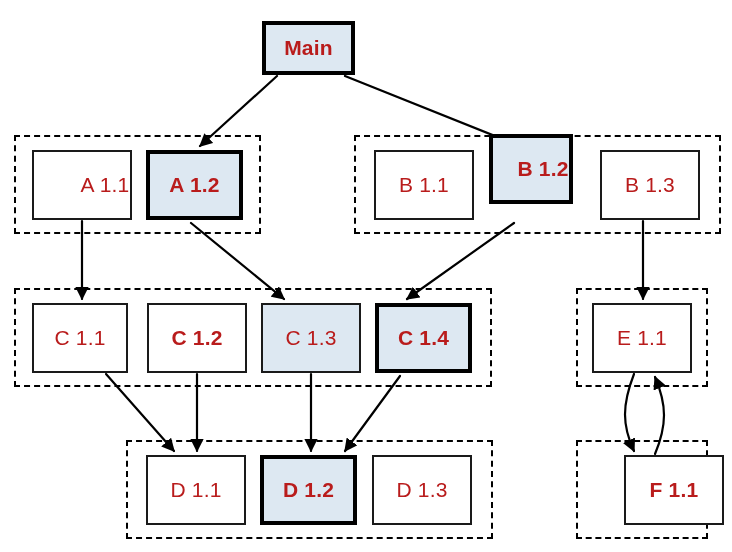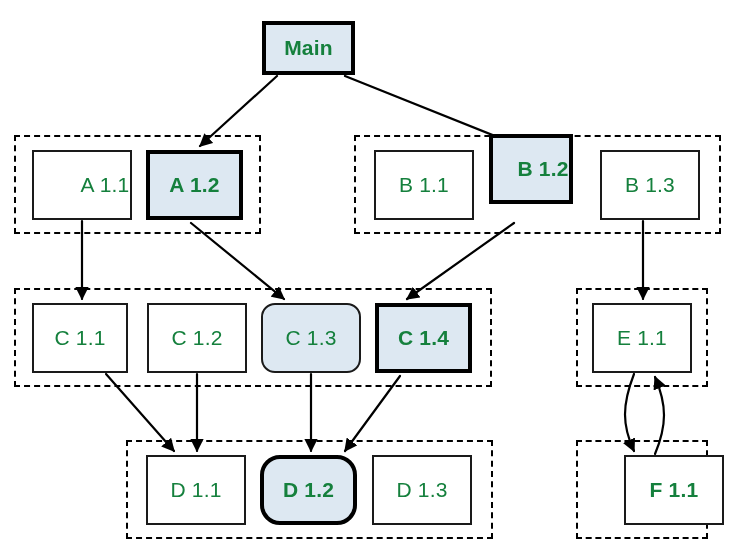--- a/index.html
+++ b/index.html
@@ -18,27 +18,27 @@
     border:2px dashed #000;
     box-sizing:border-box;
     background:transparent;
   }
   .node{
     position:absolute;
     box-sizing:border-box;
     display:flex;align-items:center;justify-content:center;
     background:#ffffff;
     border:2px solid #1a1a1a;
-    color:#15803d;
+    color:#b91c1c;
     font-size:21px;
     letter-spacing:.2px;
     white-space:nowrap;
     z-index:5;
   }
-  .node.fill{ background:#dde8f2;border-radius:14px; }
+  .node.fill{ background:#dde8f2; }
   .node.strong{
     border:4px solid #000;
     font-weight:bold;
     background:#dde8f2;
   }
   .watermark{
     position:absolute;
     color:#b9bfc4;
     font-size:14px;
     letter-spacing:1px;
@@ -82,23 +82,23 @@
       <div class="group-box" style="left: 576px; top: 440px; width: 132px; height: 99px;"></div>
     </div>
   <div id="nodes-layer">
       <div class="node strong" style="left: 262px; top: 21px; width: 93px; height: 54px;">Main</div>
       <div class="node" style="left: 32px; top: 150px; width: 100px; height: 70px; padding-left: 46px;">A 1.1</div>
       <div class="node strong" style="left: 146px; top: 150px; width: 97px; height: 70px;">A 1.2</div>
       <div class="node" style="left: 374px; top: 150px; width: 100px; height: 70px;">B 1.1</div>
       <div class="node strong" style="left: 489px; top: 134px; width: 84px; height: 70px; padding-left: 24px;">B 1.2</div>
       <div class="node" style="left: 600px; top: 150px; width: 100px; height: 70px;">B 1.3</div>
       <div class="node" style="left: 32px; top: 303px; width: 96px; height: 70px;">C 1.1</div>
-      <div class="node" style="left: 147px; top: 303px; width: 100px; height: 70px;">C 1.2</div>
+      <div class="node" style="left: 147px; top: 303px; width: 100px; height: 70px; font-weight: bold;">C 1.2</div>
       <div class="node fill" style="left: 261px; top: 303px; width: 100px; height: 70px;">C 1.3</div>
       <div class="node strong" style="left: 375px; top: 303px; width: 97px; height: 70px;">C 1.4</div>
       <div class="node" style="left: 146px; top: 455px; width: 100px; height: 70px;">D 1.1</div>
-      <div class="node strong" style="left: 260px; top: 455px; width: 97px; height: 70px; border-radius: 20px;">D 1.2</div>
+      <div class="node strong" style="left: 260px; top: 455px; width: 97px; height: 70px;">D 1.2</div>
       <div class="node" style="left: 372px; top: 455px; width: 100px; height: 70px;">D 1.3</div>
       <div class="node" style="left: 592px; top: 303px; width: 100px; height: 70px;">E 1.1</div>
       <div class="node" style="left: 624px; top: 455px; width: 100px; height: 70px; font-weight: bold;">F 1.1</div>
     </div>
 
 </div>
 
 </body></html>

